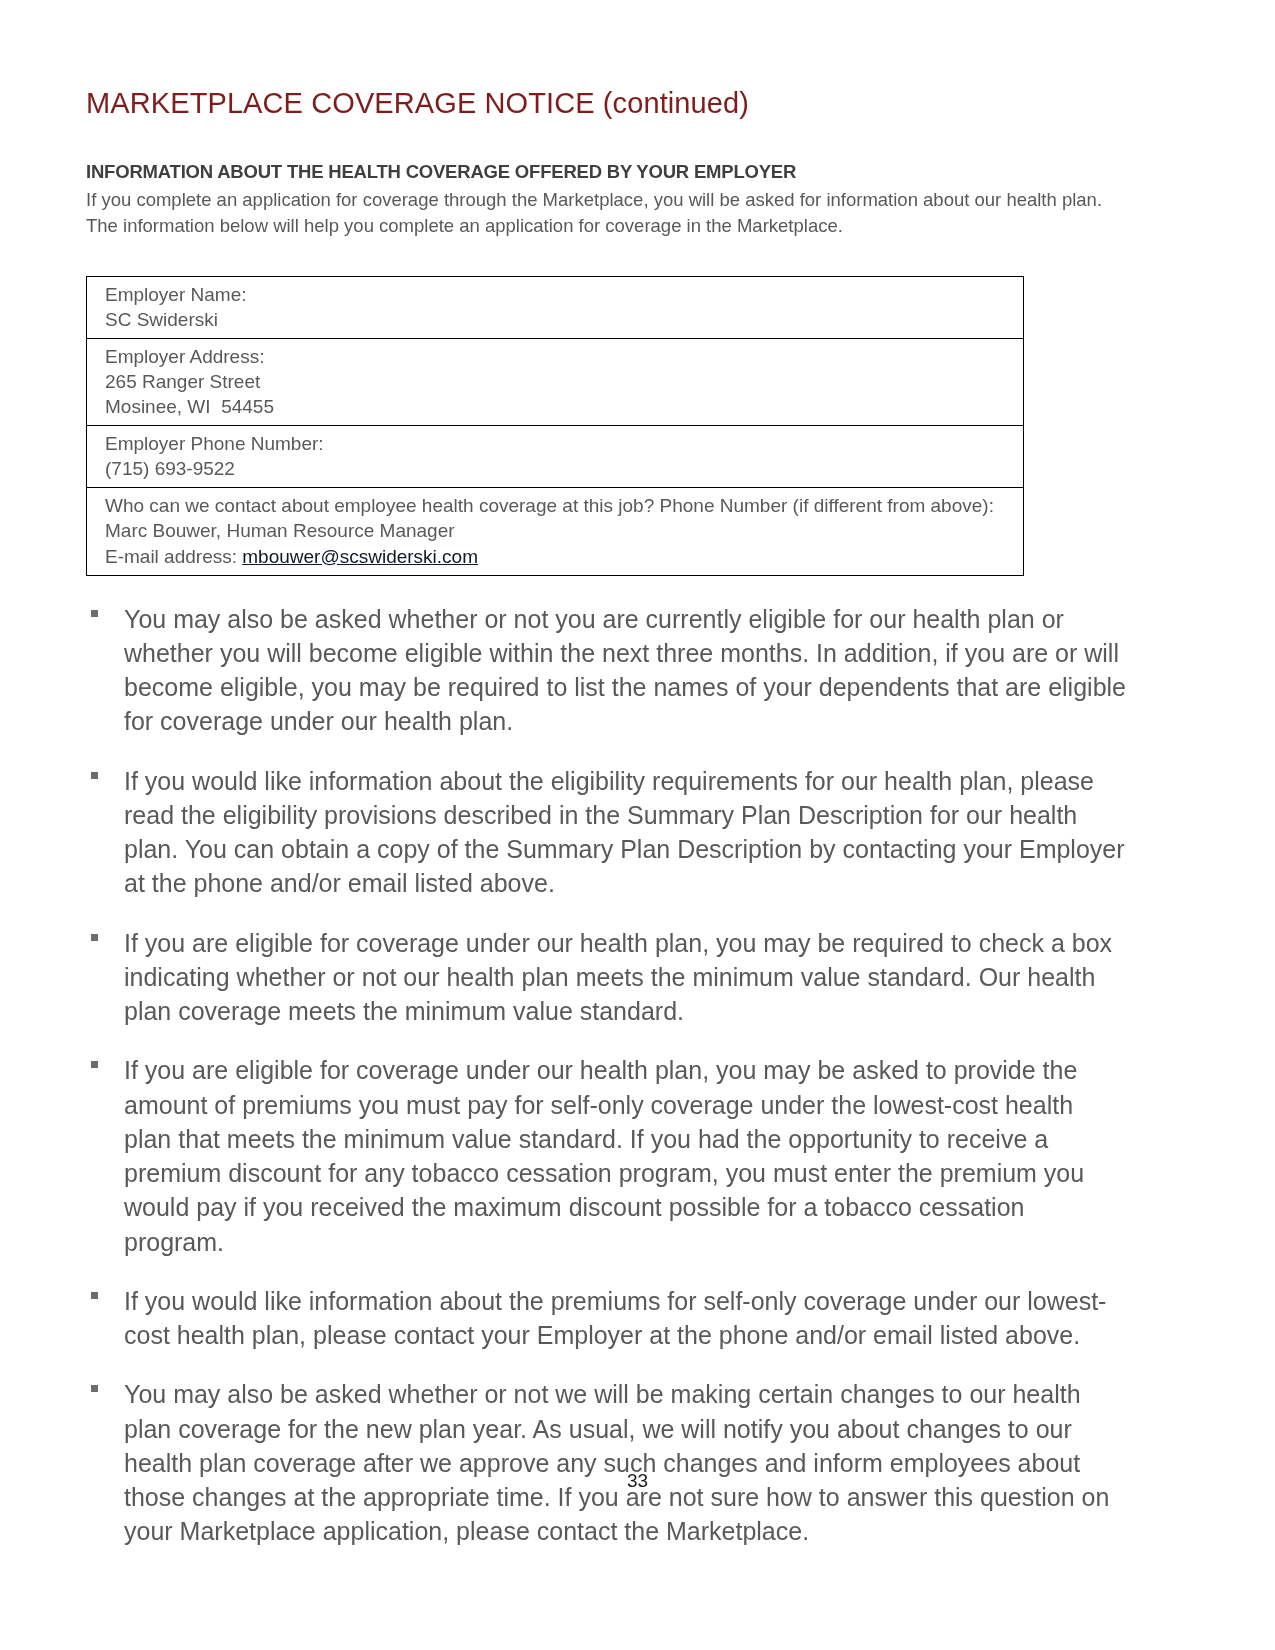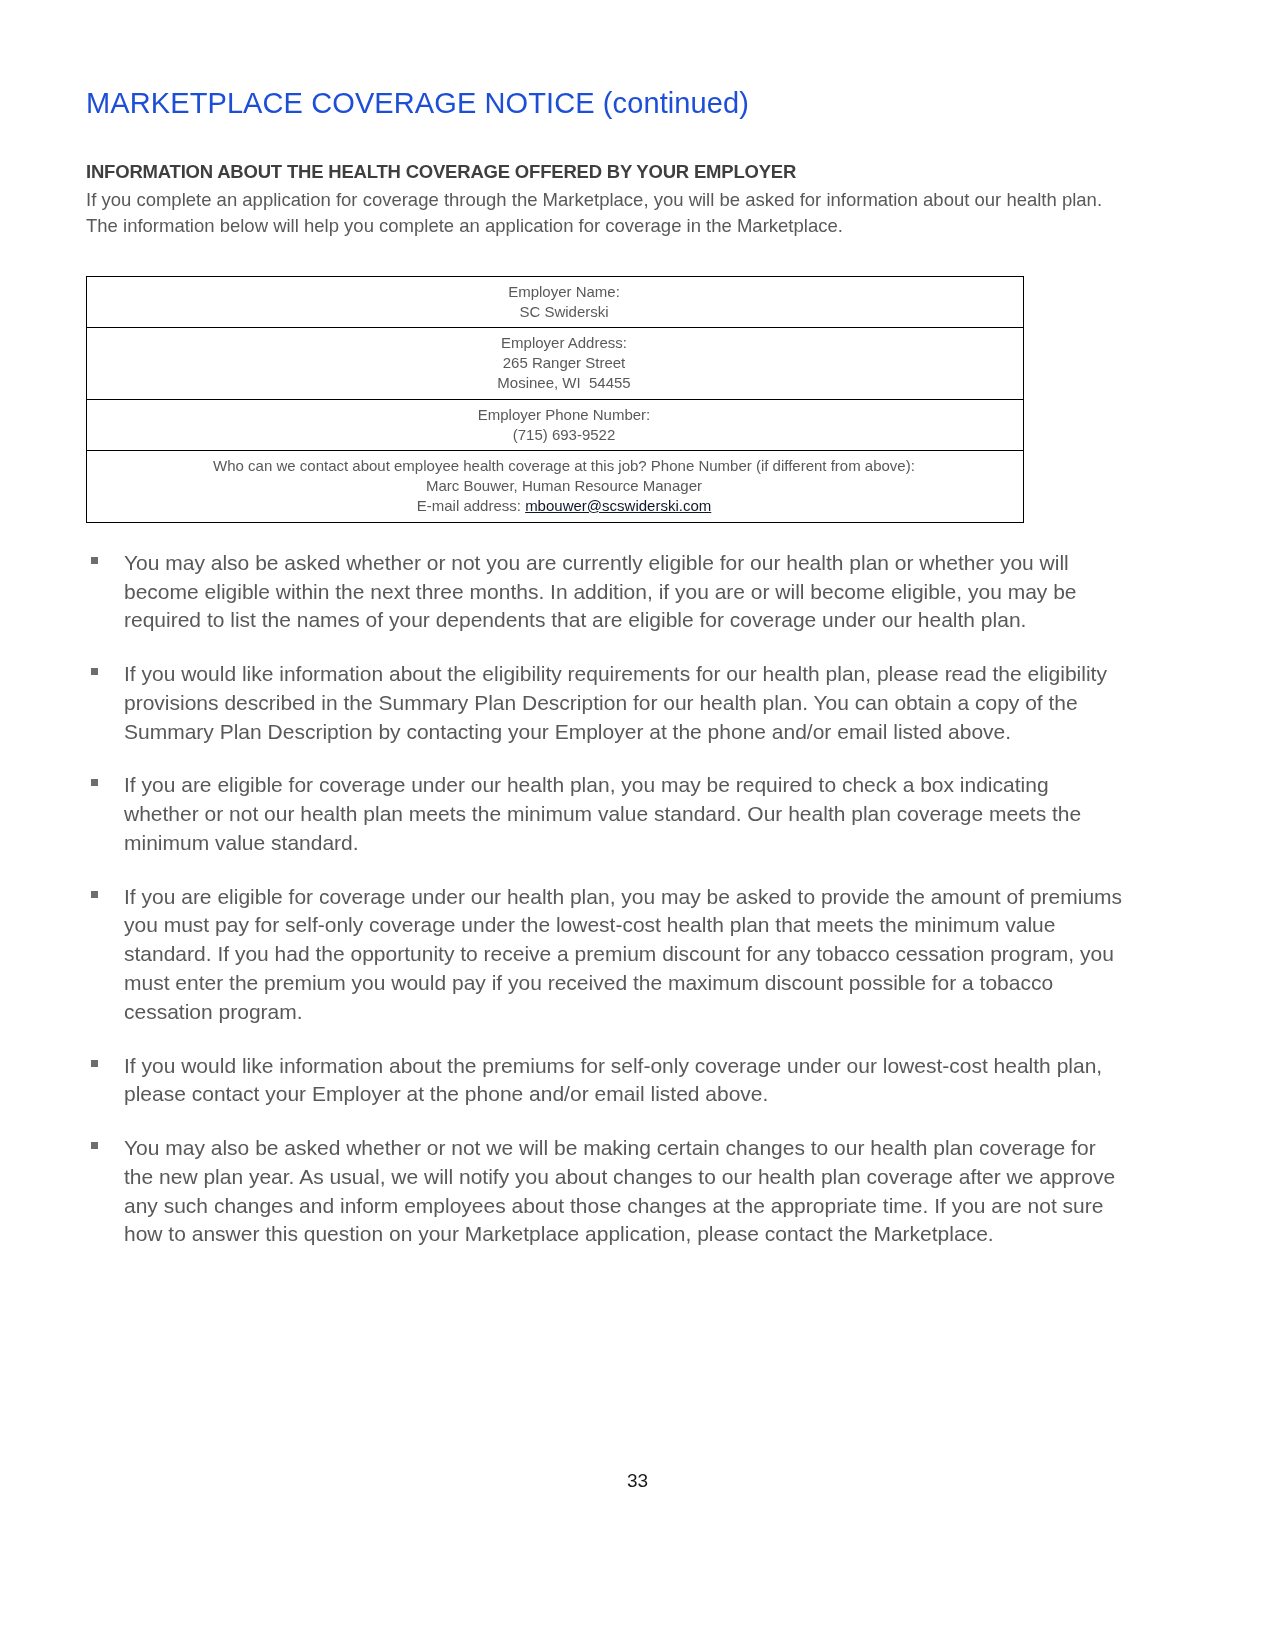--- a/index.html
+++ b/index.html
@@ -26,21 +26,21 @@
     position: absolute;
     left: 86px;
     top: 0;
     width: 1040px;
   }
 
   
   .doc-title {
     font-size: 29px;
     font-weight: 400;
-    color: #1d4ed8;
+    color: #7f1d1d;
     letter-spacing: 0.1px;
     margin: 0;
     padding-top: 86px;
     line-height: 1.2;
   }
 
   
   .section-heading {
     font-size: 18.5px;
     font-weight: bold;
@@ -64,44 +64,43 @@
   .employer-table {
     margin-top: 36px;
     width: 938px;
     border-collapse: collapse;
     table-layout: fixed;
   }
   .employer-table td {
     border: 1px solid #000000;
     padding: 5px 0 6px 18px;
     vertical-align: top;
-    font-size: 15px;
+    font-size: 19px;
     line-height: 1.32;
     color: #595959;
-    text-align: center;
   }
   .employer-table td .line { display: block; white-space: pre; }
   .email-link {
     color: #0f172a;
     text-decoration: underline;
   }
 
   
   .bullet-list {
     margin: 0;
     padding: 0;
     list-style: none;
     padding-top: 26px;
     width: 1040px;
   }
   .bullet-item {
     position: relative;
     padding-left: 38px;
     margin-bottom: 25px;
-    font-size: 21px;
+    font-size: 25px;
     line-height: 1.37;
     color: #595959;
     text-align: left;
   }
   .bullet-item:last-child { margin-bottom: 0; }
   .bullet-marker {
     position: absolute;
     left: 5px;
     top: 8px;
     width: 7px;

